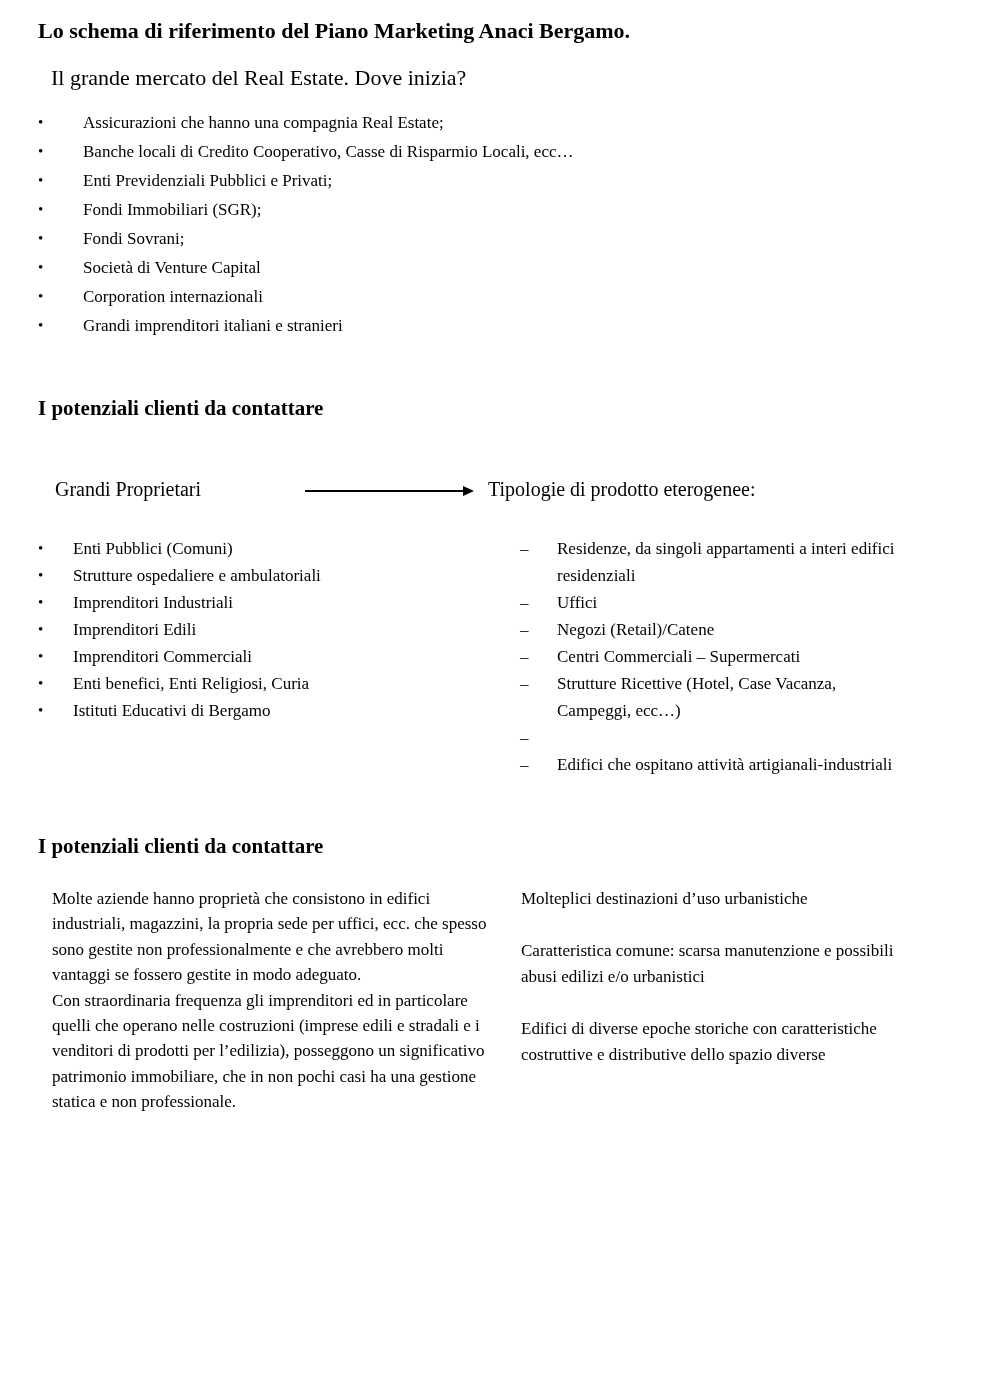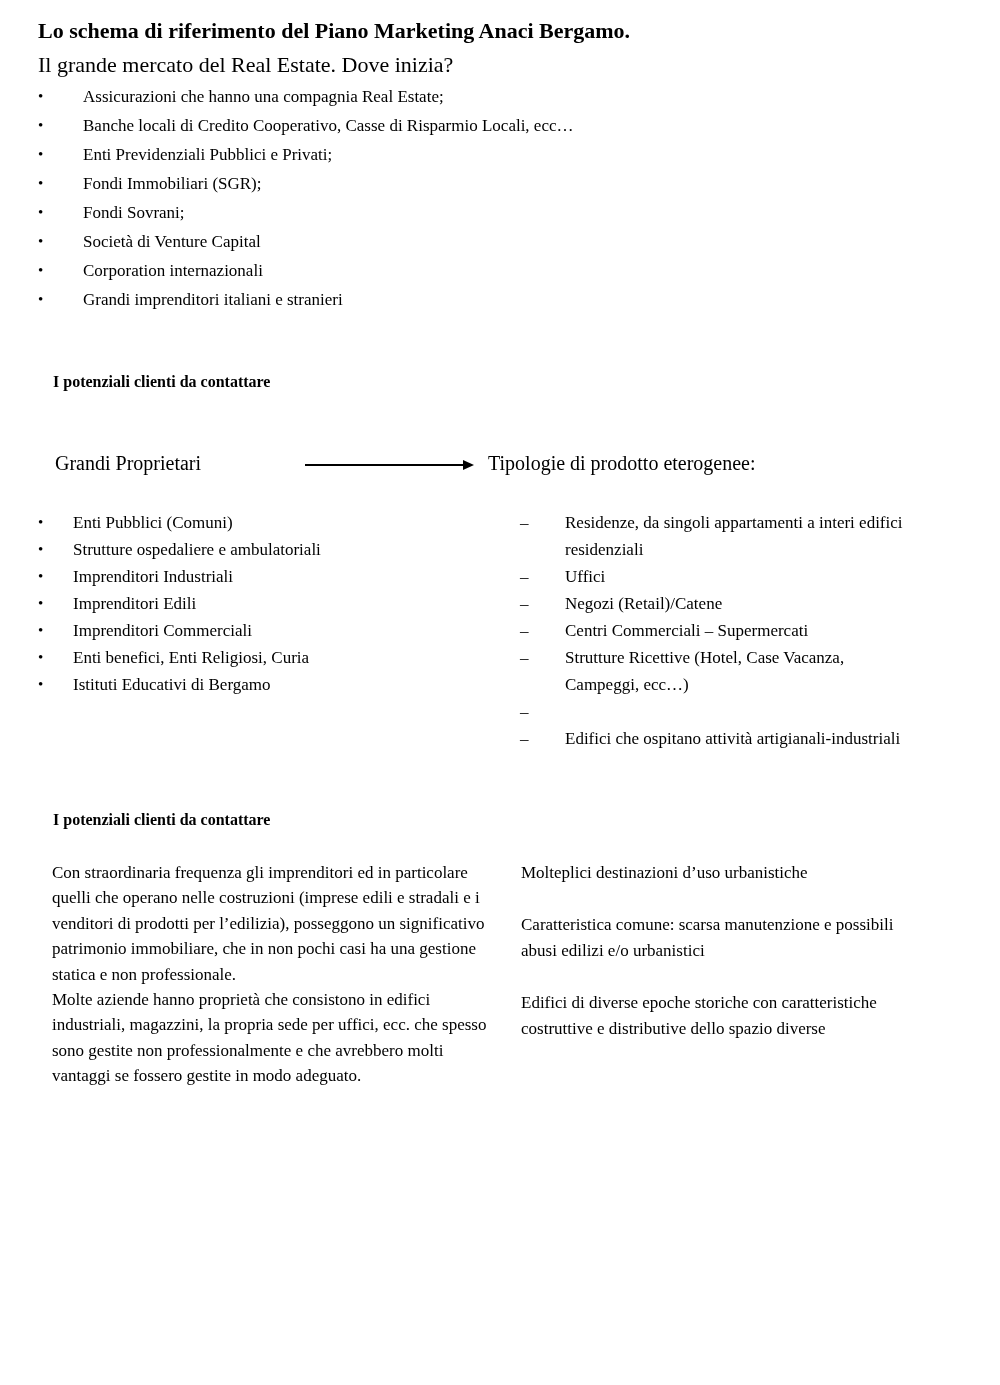--- a/index.html
+++ b/index.html
@@ -22,21 +22,21 @@
   .doc-title {
     font-size: 22px;
     line-height: 34px;
     font-weight: bold;
     margin: 0;
   }
   .doc-subtitle {
     font-size: 22px;
     line-height: 34px;
     font-weight: normal;
-    margin: 0;
+    margin: 13px;
   }
   .intro {
     margin-top: 66px;
     font-size: 17px;
     line-height: 22px;
   }
   ul.plain {
     list-style: none;
     margin: 0;
     padding: 0;
@@ -48,24 +48,24 @@
   .finance-list li {
     display: flex;
     font-size: 17px;
     line-height: 29px;
   }
   .finance-list .marker {
     flex: 0 0 45px;
     font-size: 15px;
   }
   .section-heading {
-    font-size: 16px;
+    font-size: 21px;
     line-height: 24px;
     font-weight: bold;
-    margin: 15px;
+    margin: 0;
   }
   .heading1 { margin-top: 56px; }
   .heading2 { margin-top: 56px; }
   .arrow-row {
     display: flex;
     align-items: center;
     font-size: 20px;
     line-height: 28px;
   }
   .row1 { margin-top: 55px; padding-left: 17px; }
@@ -120,21 +120,20 @@
   .col-right1 li {
     display: flex;
     font-size: 17px;
     line-height: 27px;
   }
   .col-right1 .marker {
     flex: 0 0 37px;
   }
   .col-right1 .txt {
     max-width: 352px;
-    margin-left: 8px;
   }
   .cols2 { margin-top: 28px; }
   .col-left2 {
     box-sizing: border-box;
     width: 455px;
     padding-left: 14px;
     font-size: 17px;
     line-height: 25.4px;
   }
   .col-left2 .para { width: 440px; margin: 0; }
@@ -263,22 +262,22 @@
           <span class="txt">Edifici che ospitano attività artigianali-industriali</span>
         </li>
     </ul>
   </div>
 
   <h2 class="section-heading heading2">I potenziali clienti da contattare</h2>
 
 
   <div class="cols cols2">
     <div class="col-left2">
+      <p class="para">Molte aziende hanno proprietà che consistono in edifici industriali, magazzini, la propria sede per uffici, ecc. che spesso sono gestite non professionalmente e che avrebbero molti vantaggi se fossero gestite in modo adeguato.</p>
       <p class="para">Con straordinaria frequenza gli imprenditori ed in particolare quelli che operano nelle costruzioni (imprese edili e stradali e i venditori di prodotti per l’edilizia), posseggono un significativo patrimonio immobiliare, che in non pochi casi ha una gestione statica e non professionale.</p>
-      <p class="para">Molte aziende hanno proprietà che consistono in edifici industriali, magazzini, la propria sede per uffici, ecc. che spesso sono gestite non professionalmente e che avrebbero molti vantaggi se fossero gestite in modo adeguato.</p>
     </div>
     <div class="col-right2">
       <p class="para">Molteplici destinazioni d’uso urbanistiche</p>
       <p class="para">Caratteristica comune: scarsa manutenzione e possibili abusi edilizi e/o urbanistici</p>
       <p class="para">Edifici di diverse epoche storiche con caratteristiche costruttive e distributive dello spazio diverse</p>
     </div>
   </div>
 
 </div>
 

